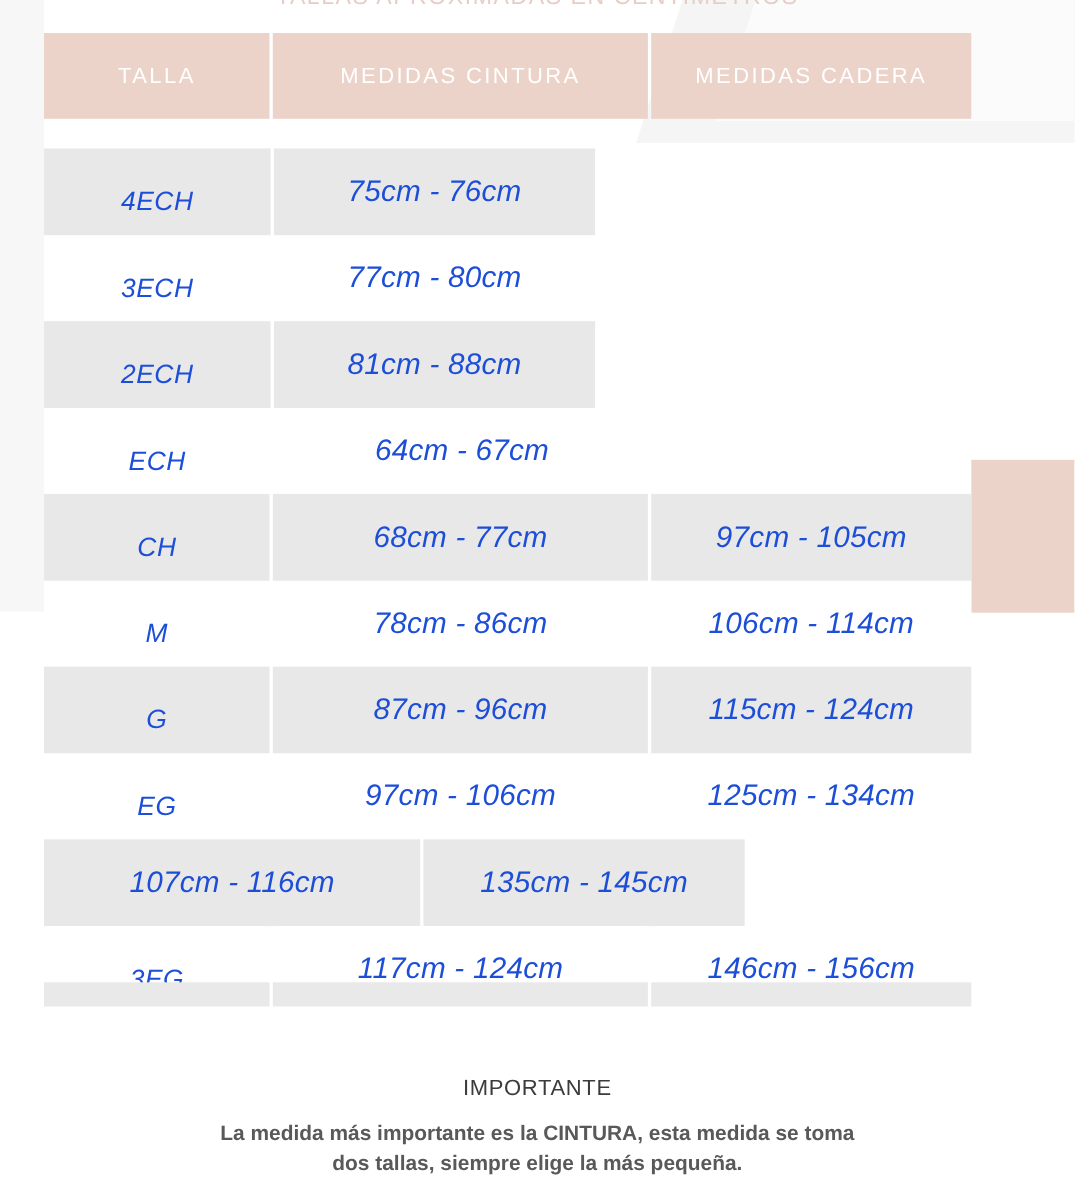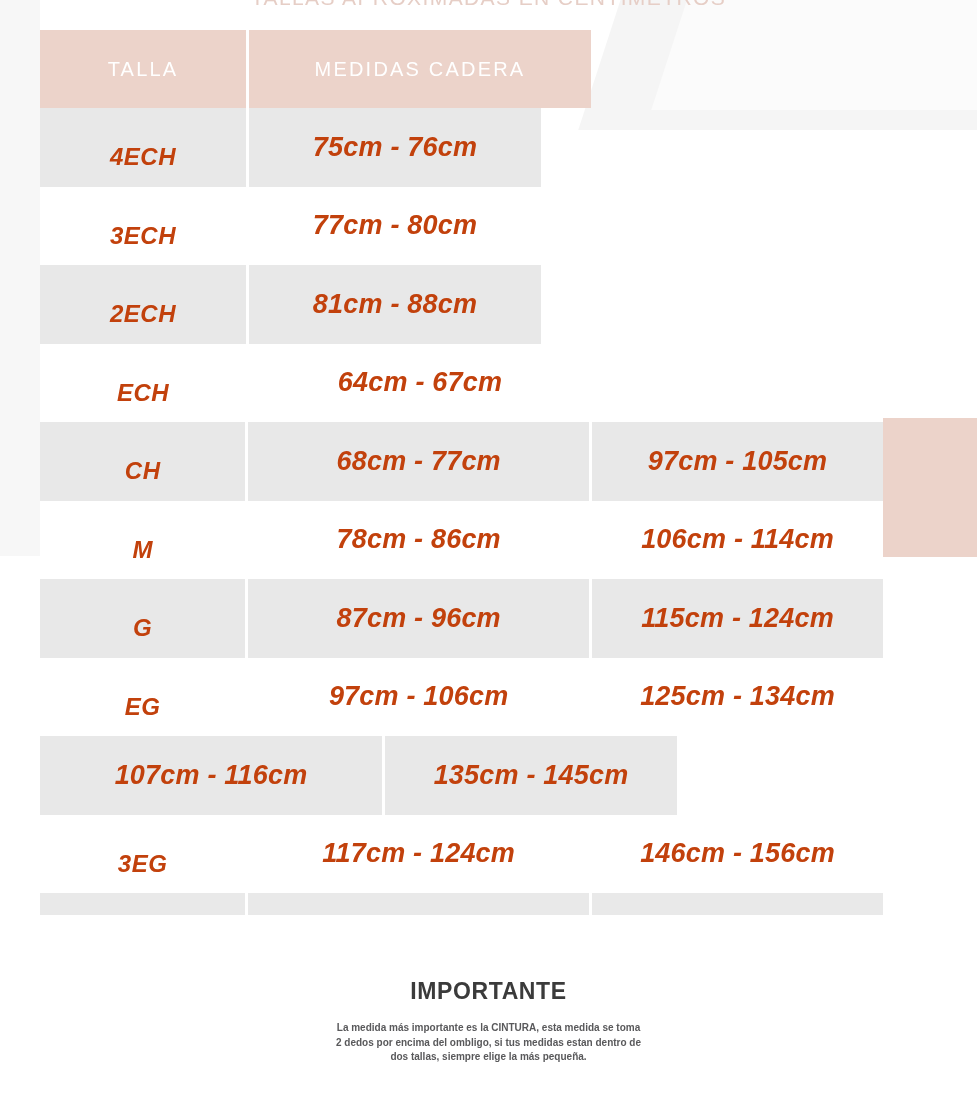--- a/index.html
+++ b/index.html
@@ -105,22 +105,23 @@
   
   .data-row {
     height: 78.5px;
   }
   .data-row .cell {
     height: 100%;
     display: flex;
     align-items: center;
     justify-content: center;
     font-style: italic;
-    font-weight: 700;
-    color: #c2410c;
+    font-weight: 400;
+    color: #1d4ed8;
+    margin-top: 27px;
   }
   .data-row.shade .cell { background: #e8e8e8; }
   .data-row.plain .cell { background: #ffffff; }
 
   .data-row .c-talla {
     font-size: 24px;
     letter-spacing: 0.5px;
     padding-top: 20px;
   }
   .data-row .c-cintura,
@@ -140,28 +141,28 @@
 
   
   .footer {
     position: absolute;
     left: 0;
     top: 978px;
     width: 977px;
     text-align: center;
   }
   .footer-title {
-    font-size: 23px;
-    font-weight: 700;
+    font-size: 20px;
+    font-weight: 400;
     color: #3b3b3b;
     letter-spacing: 0.6px;
     margin: 0 0 16px 0;
   }
   .footer-body {
-    font-size: 10px;
+    font-size: 19px;
     font-weight: 700;
     color: #59595b;
     line-height: 1.45;
     margin: 14px auto;
     width: 600px;
   }
   .footer-body span { display: block; }
 </style>
 </head>
 <body>
@@ -172,21 +173,22 @@
   <div class="deco-top-band"></div>
   <div class="deco-top-band-2"></div>
   <div class="deco-right-pink"></div>
 
   <div class="chart-title">TALLAS APROXIMADAS EN CENTIMETROS</div>
 
   <div class="size-table">
 
     <div class="trow header-row">
       <div class="cell c-talla">TALLA</div>
-      <div class="cell c-cintura">MEDIDAS CADERA</div>
+      <div class="cell c-cintura">MEDIDAS CINTURA</div>
+      <div class="cell c-cadera">MEDIDAS CADERA</div>
     </div>
 
     <div class="trow data-row shade">
       <div class="cell c-talla">4ECH</div>
       <div class="cell c-cadera">75cm - 76cm</div>
     </div>
 
     <div class="trow data-row plain">
       <div class="cell c-talla">3ECH</div>
       <div class="cell c-cadera">77cm - 80cm</div>
@@ -242,18 +244,17 @@
       <div class="cell c-cintura"></div>
       <div class="cell c-cadera"></div>
     </div>
 
   </div>
 
   <div class="footer">
     <p class="footer-title">IMPORTANTE</p>
     <div class="footer-body">
       <span>La medida más importante es la CINTURA, esta medida se toma</span>
-      <span>2 dedos por encima del ombligo, si tus medidas estan dentro de</span>
       <span>dos tallas, siempre elige la más pequeña.</span>
     </div>
   </div>
 
 </div>
 
 </body></html>

